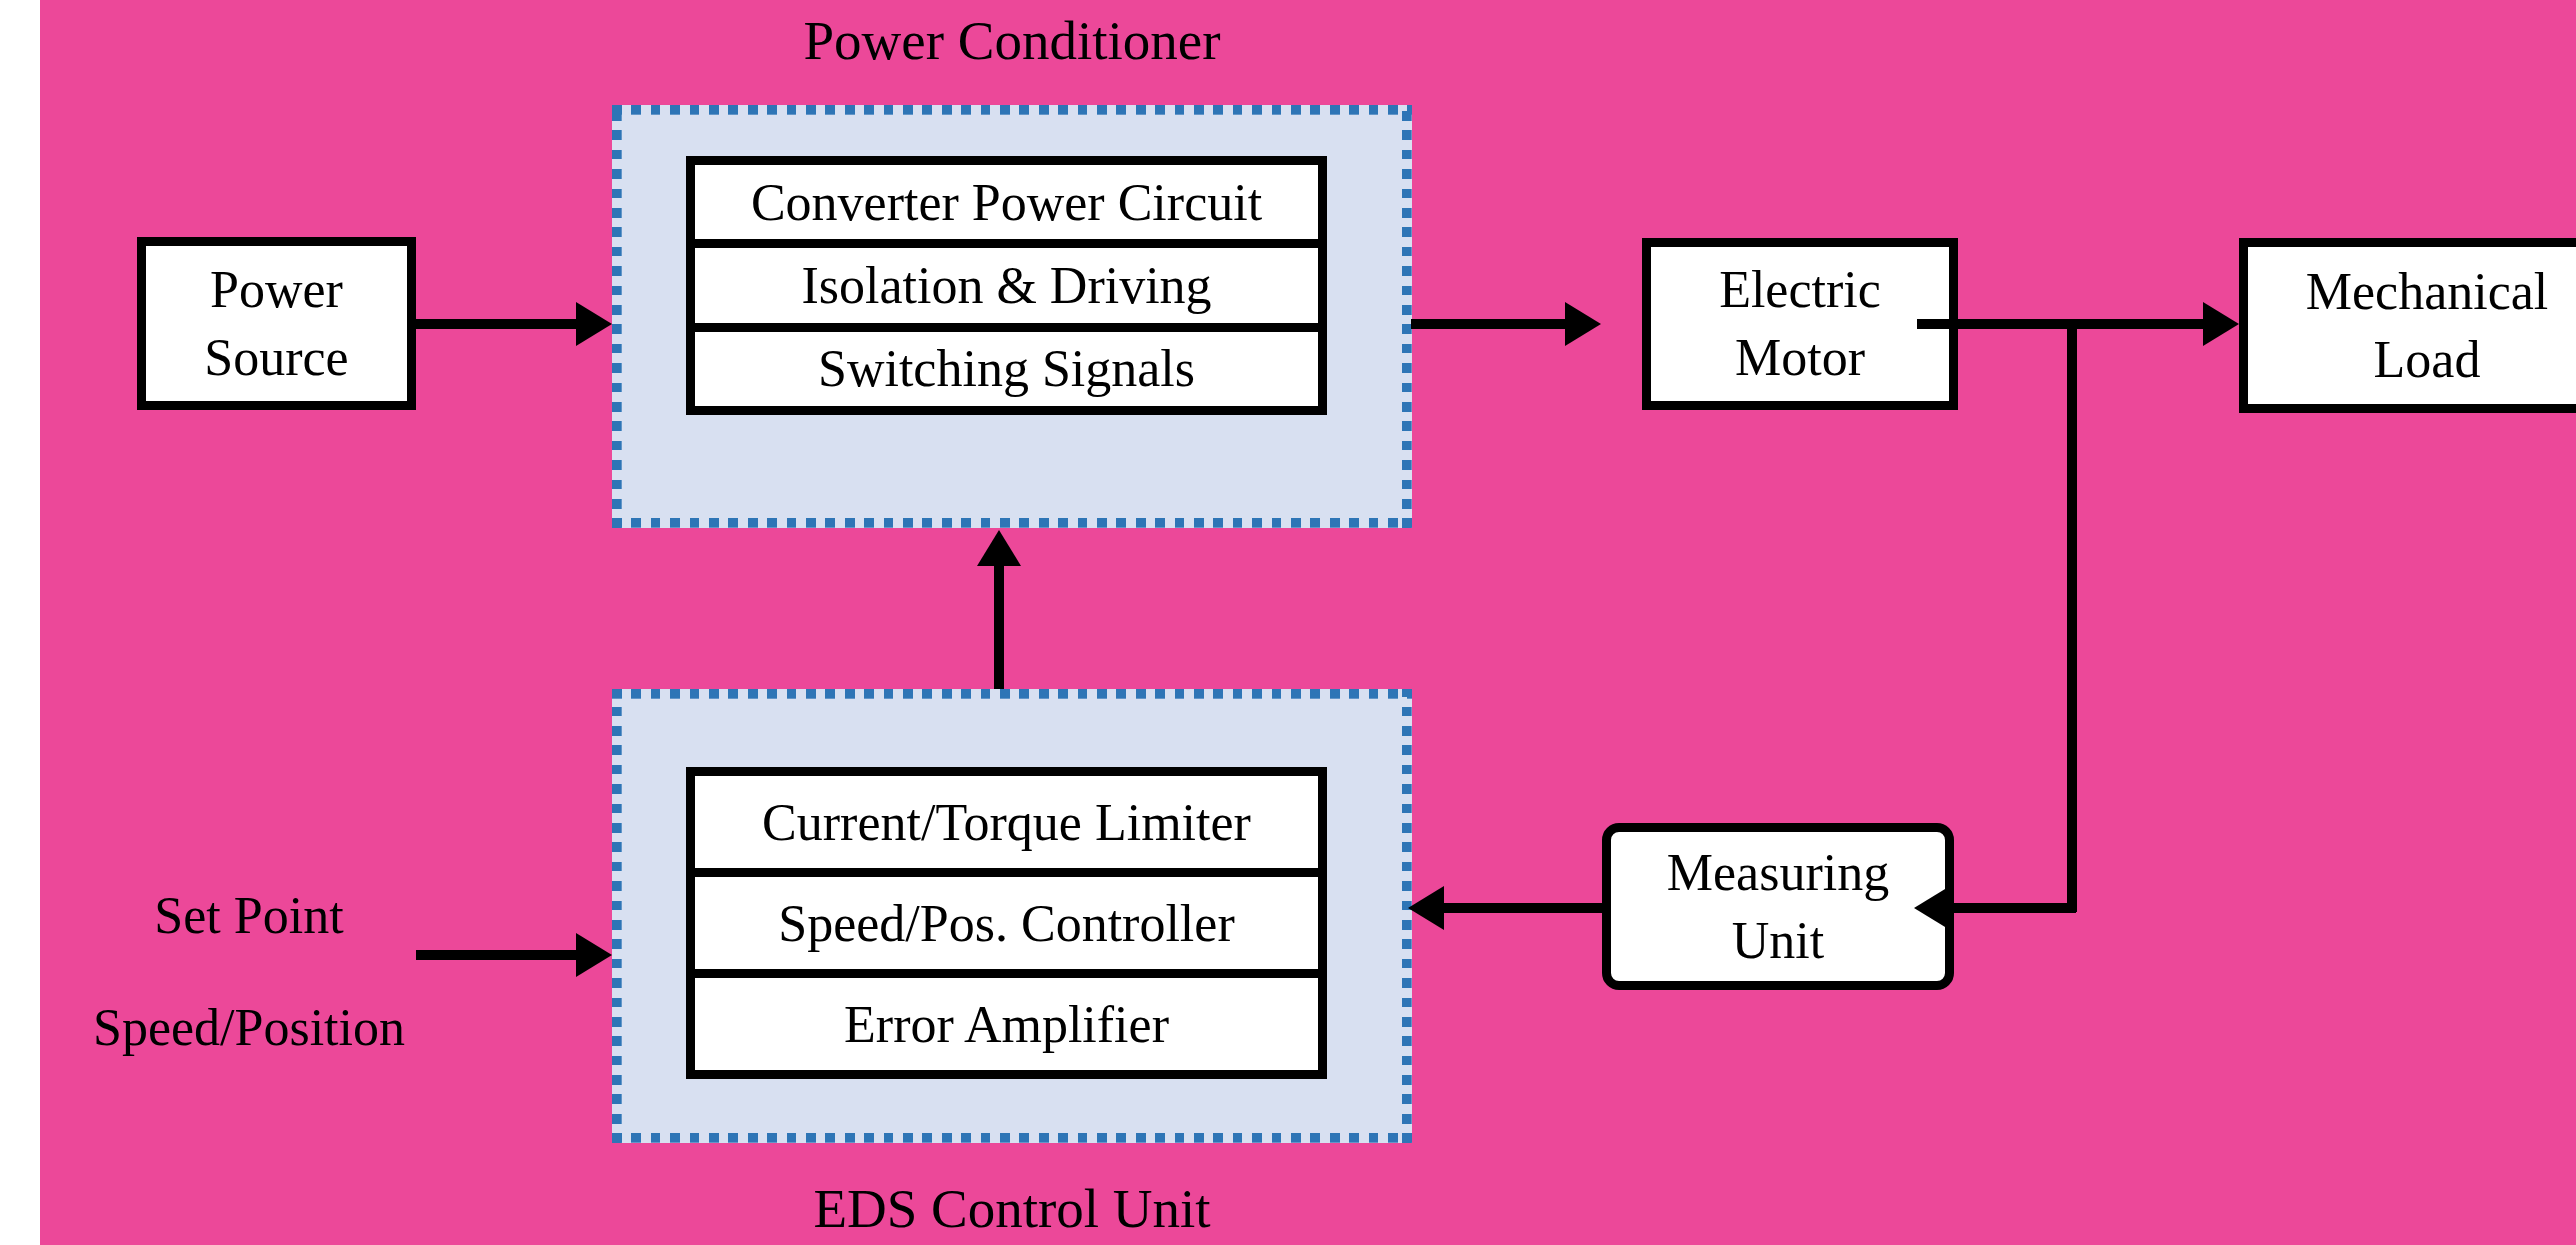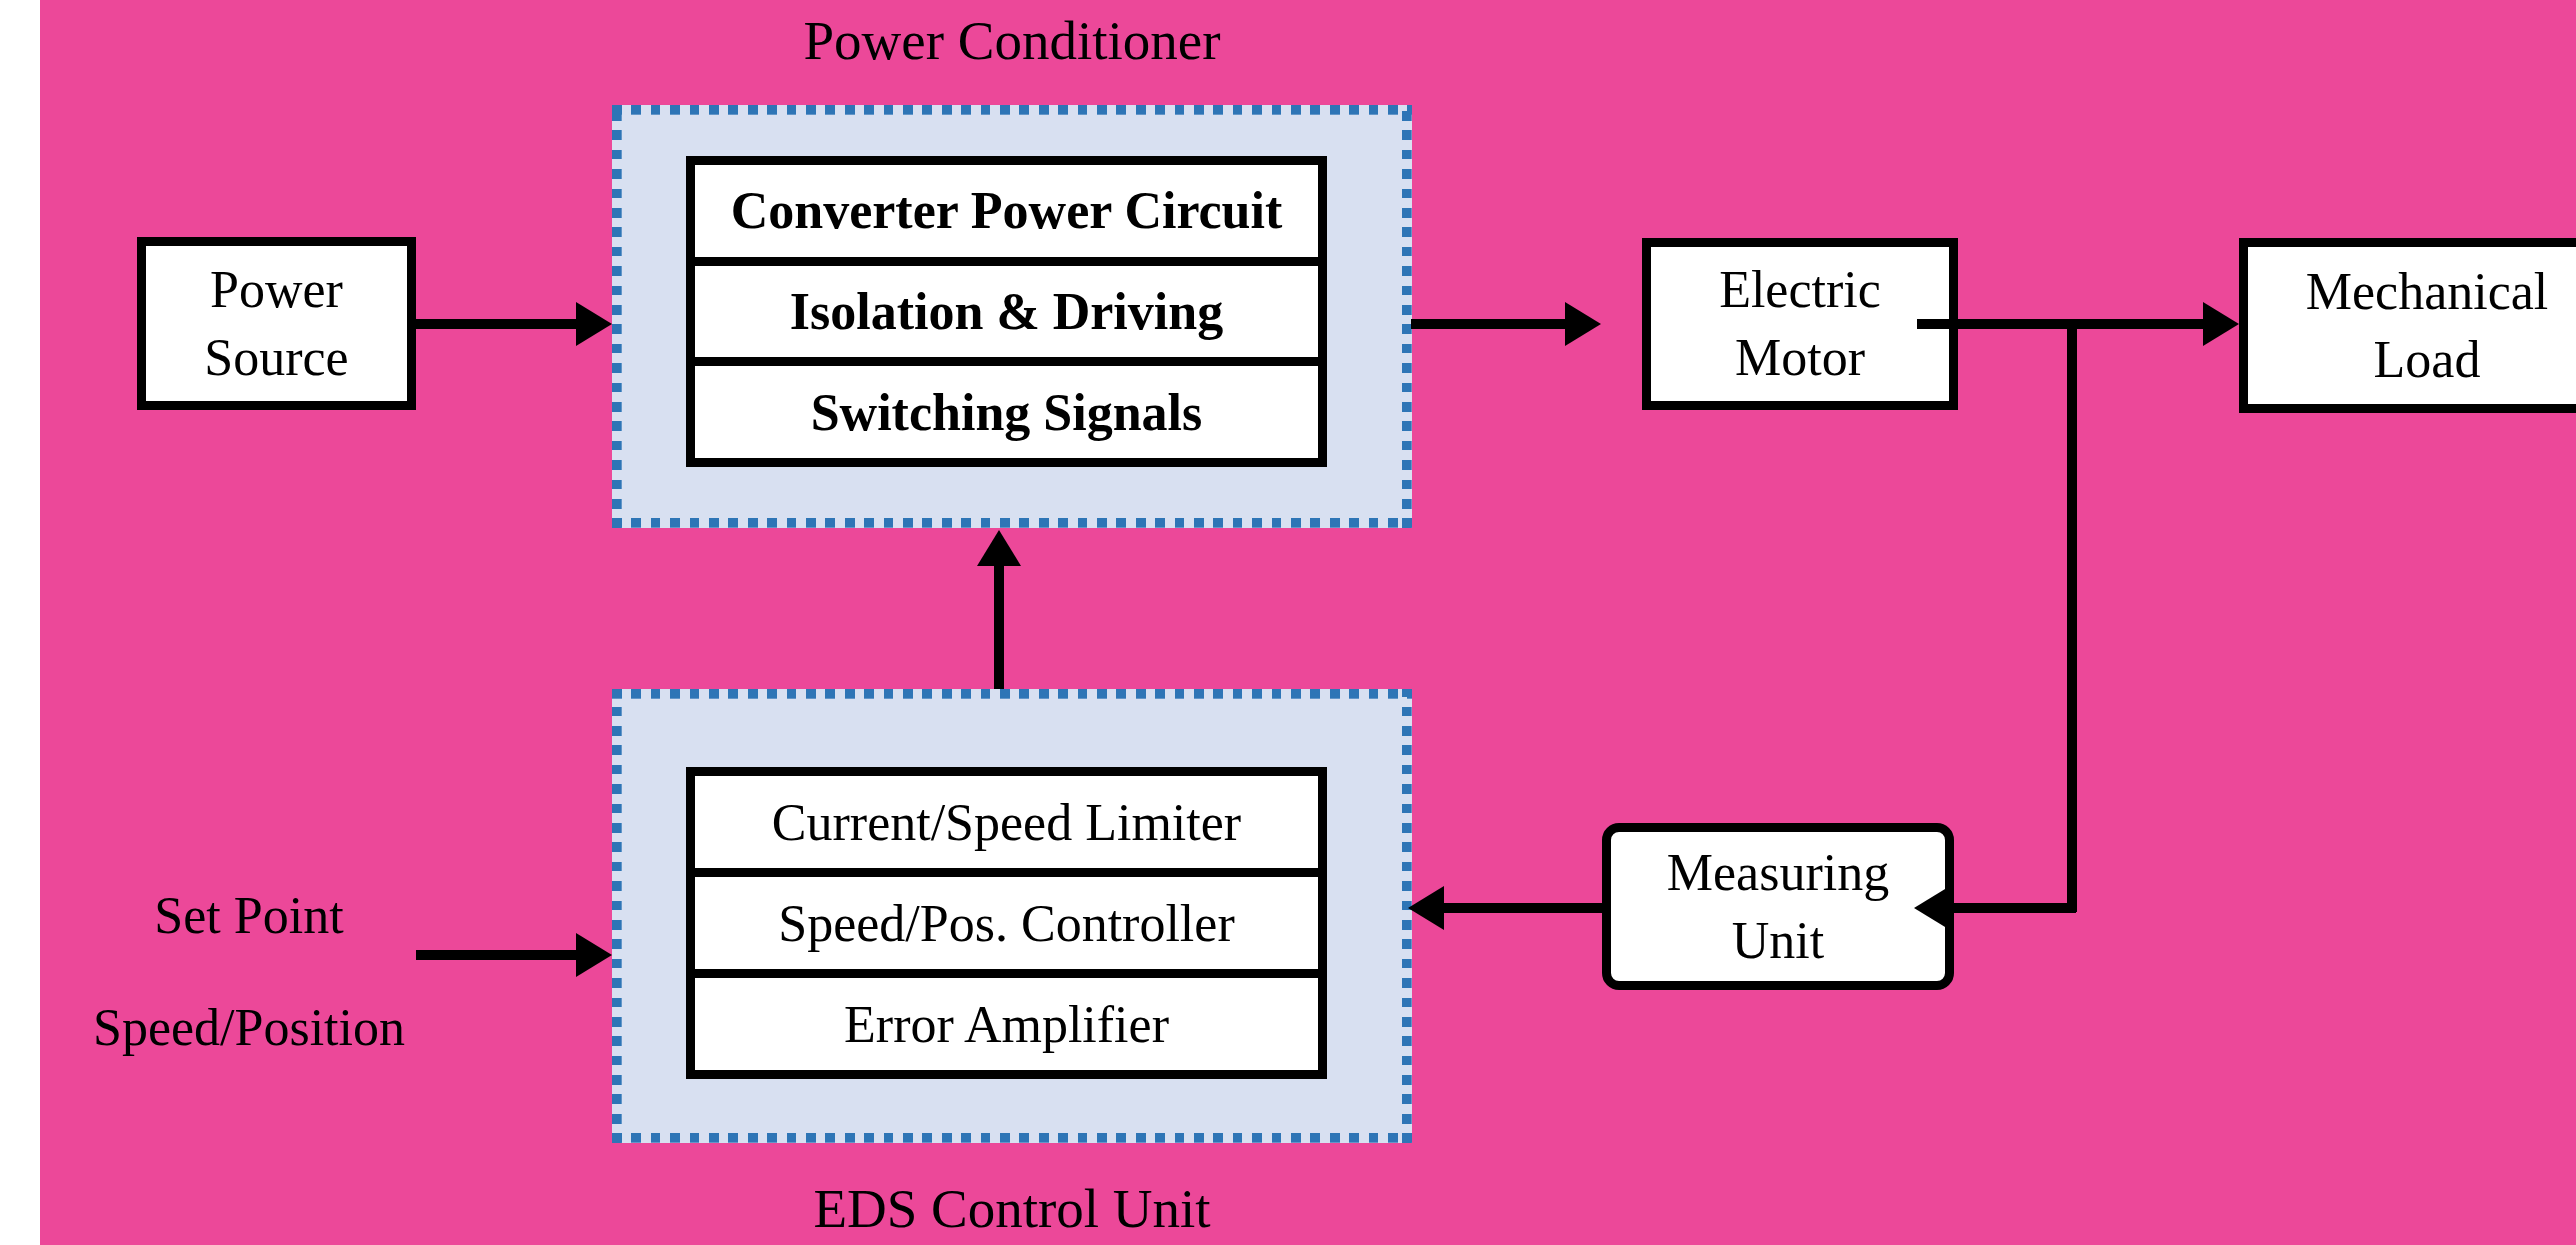--- a/index.html
+++ b/index.html
@@ -72,30 +72,30 @@
 </style>
 </head>
 <body>
 
 <div id="canvas" style="--gf: #D8E0F1; --gb: #2E75B6; background: #ec4899; color: rgb(0, 0, 0); margin-left: 40px;">
 
   <div class="outer-title" style="left:572px;top:1.6px;width:800px;">Power Conditioner</div>
   <div class="outer-title" style="left:572px;top:1170px;width:800px;">EDS Control Unit</div>
 
   <div class="dashed-group" style="left:572px;top:105px;width:800px;height:423px;">
-    <div class="stack" style="left:74px;top:51px;width:641px;height:311px;font-weight:bold;">
+    <div class="stack" style="left:74px;top:51px;width:641px;height:259px;">
       <div class="stack-row">Converter Power Circuit</div>
       <div class="stack-row">Isolation &amp; Driving</div>
       <div class="stack-row">Switching Signals</div>
     </div>
   </div>
 
   <div class="dashed-group" style="left:572px;top:689px;width:800px;height:454px;">
     <div class="stack" style="left:74px;top:78px;width:641px;height:312px;">
-      <div class="stack-row">Current/Speed Limiter</div>
+      <div class="stack-row">Current/Torque Limiter</div>
       <div class="stack-row">Speed/Pos. Controller</div>
       <div class="stack-row">Error Amplifier</div>
     </div>
   </div>
 
   <div class="box" style="left:97px;top:237px;width:279px;height:173px;">
     <span class="line">Power</span>
     <span class="line">Source</span>
   </div>
 

